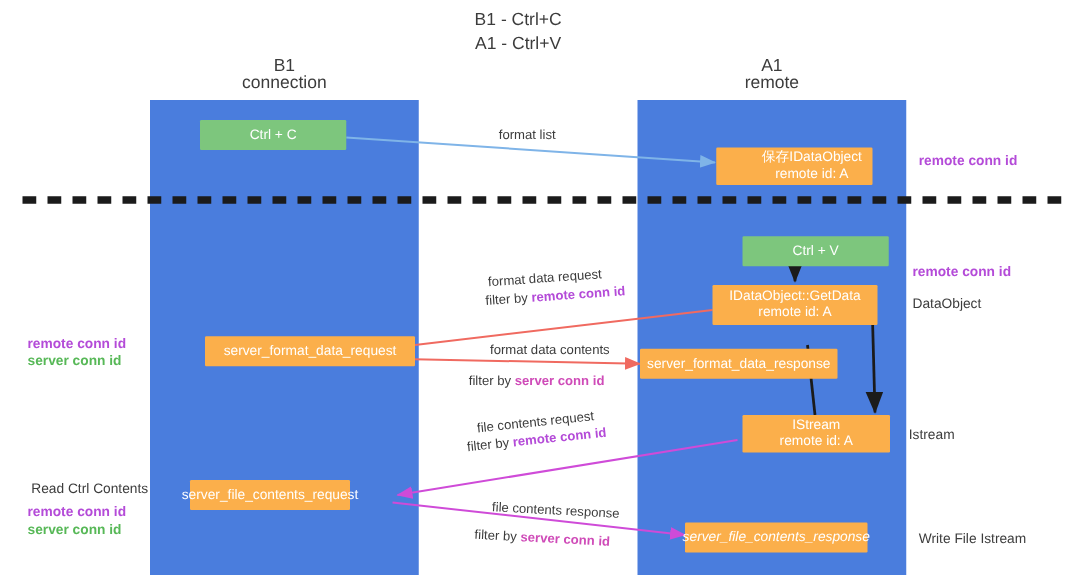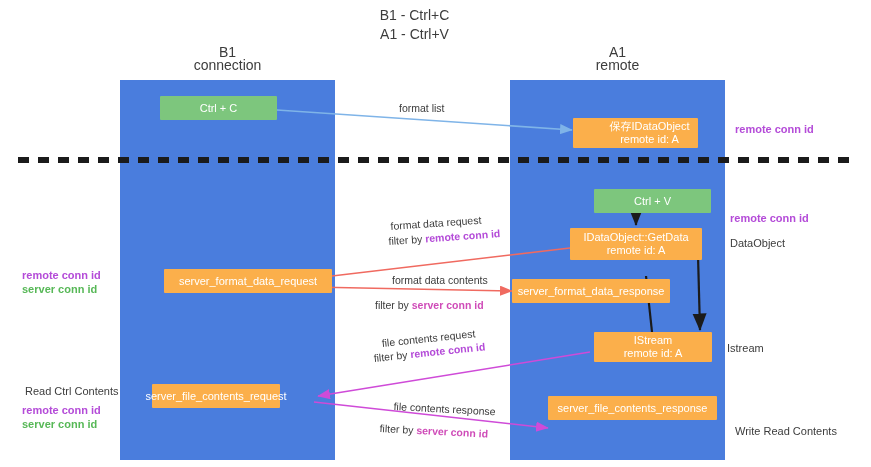--- a/index.html
+++ b/index.html
@@ -175,21 +175,21 @@
   </div>
 
   <div class="node orange" style="left:512px; top:279px; width:158px; height:24px;">
     <span>server_format_data_response</span>
   </div>
 
   <div class="node orange" style="left:152px; top:384px; width:128px; height:24px;">
     <span>server_file_contents_request</span>
   </div>
 
-  <div class="node orange" style="left:548px; top:396px; width:169px; height:24px;">
+  <div class="node orange" style="left:548px; top:418px; width:146px; height:24px;font-style:italic;">
     <span>server_file_contents_response</span>
   </div>
 
   <div class="edgelab" style="left:399px; top:101px;">format list</div>
 
   <div class="edgelab" style="left:390px; top:219px; transform:rotate(-4deg); transform-origin:left top;">format data request</div>
   <div class="edgelab" style="left:388px; top:234px; transform:rotate(-4deg); transform-origin:left top;">
     <span>filter by </span><span class="hl-purple">remote conn id</span>
   </div>
 
@@ -208,21 +208,21 @@
     <span>filter by </span><span class="hl-pink">server conn id</span>
   </div>
 
   <div class="sidelab purple" style="left:735px; top:122px;">remote conn id</div>
 
   <div class="sidelab purple" style="left:730px; top:211px;">remote conn id</div>
   <div class="sidelab plain" style="left:730px; top:236px;">DataObject</div>
 
   <div class="sidelab plain" style="left:727px; top:341px;">Istream</div>
 
-  <div class="sidelab plain" style="left:735px; top:424px;">Write Read Contents</div>
+  <div class="sidelab plain" style="left:735px; top:424px;">Write File Istream</div>
 
   <div class="sidelab purple" style="left:22px; top:268px;">remote conn id</div>
   <div class="sidelab green-t" style="left:22px; top:282px;">server conn id</div>
 
   <div class="sidelab plain" style="left:25px; top:384px;">Read Ctrl Contents</div>
   <div class="sidelab purple" style="left:22px; top:403px;">remote conn id</div>
   <div class="sidelab green-t" style="left:22px; top:417px;">server conn id</div>
 
 </div>
 

